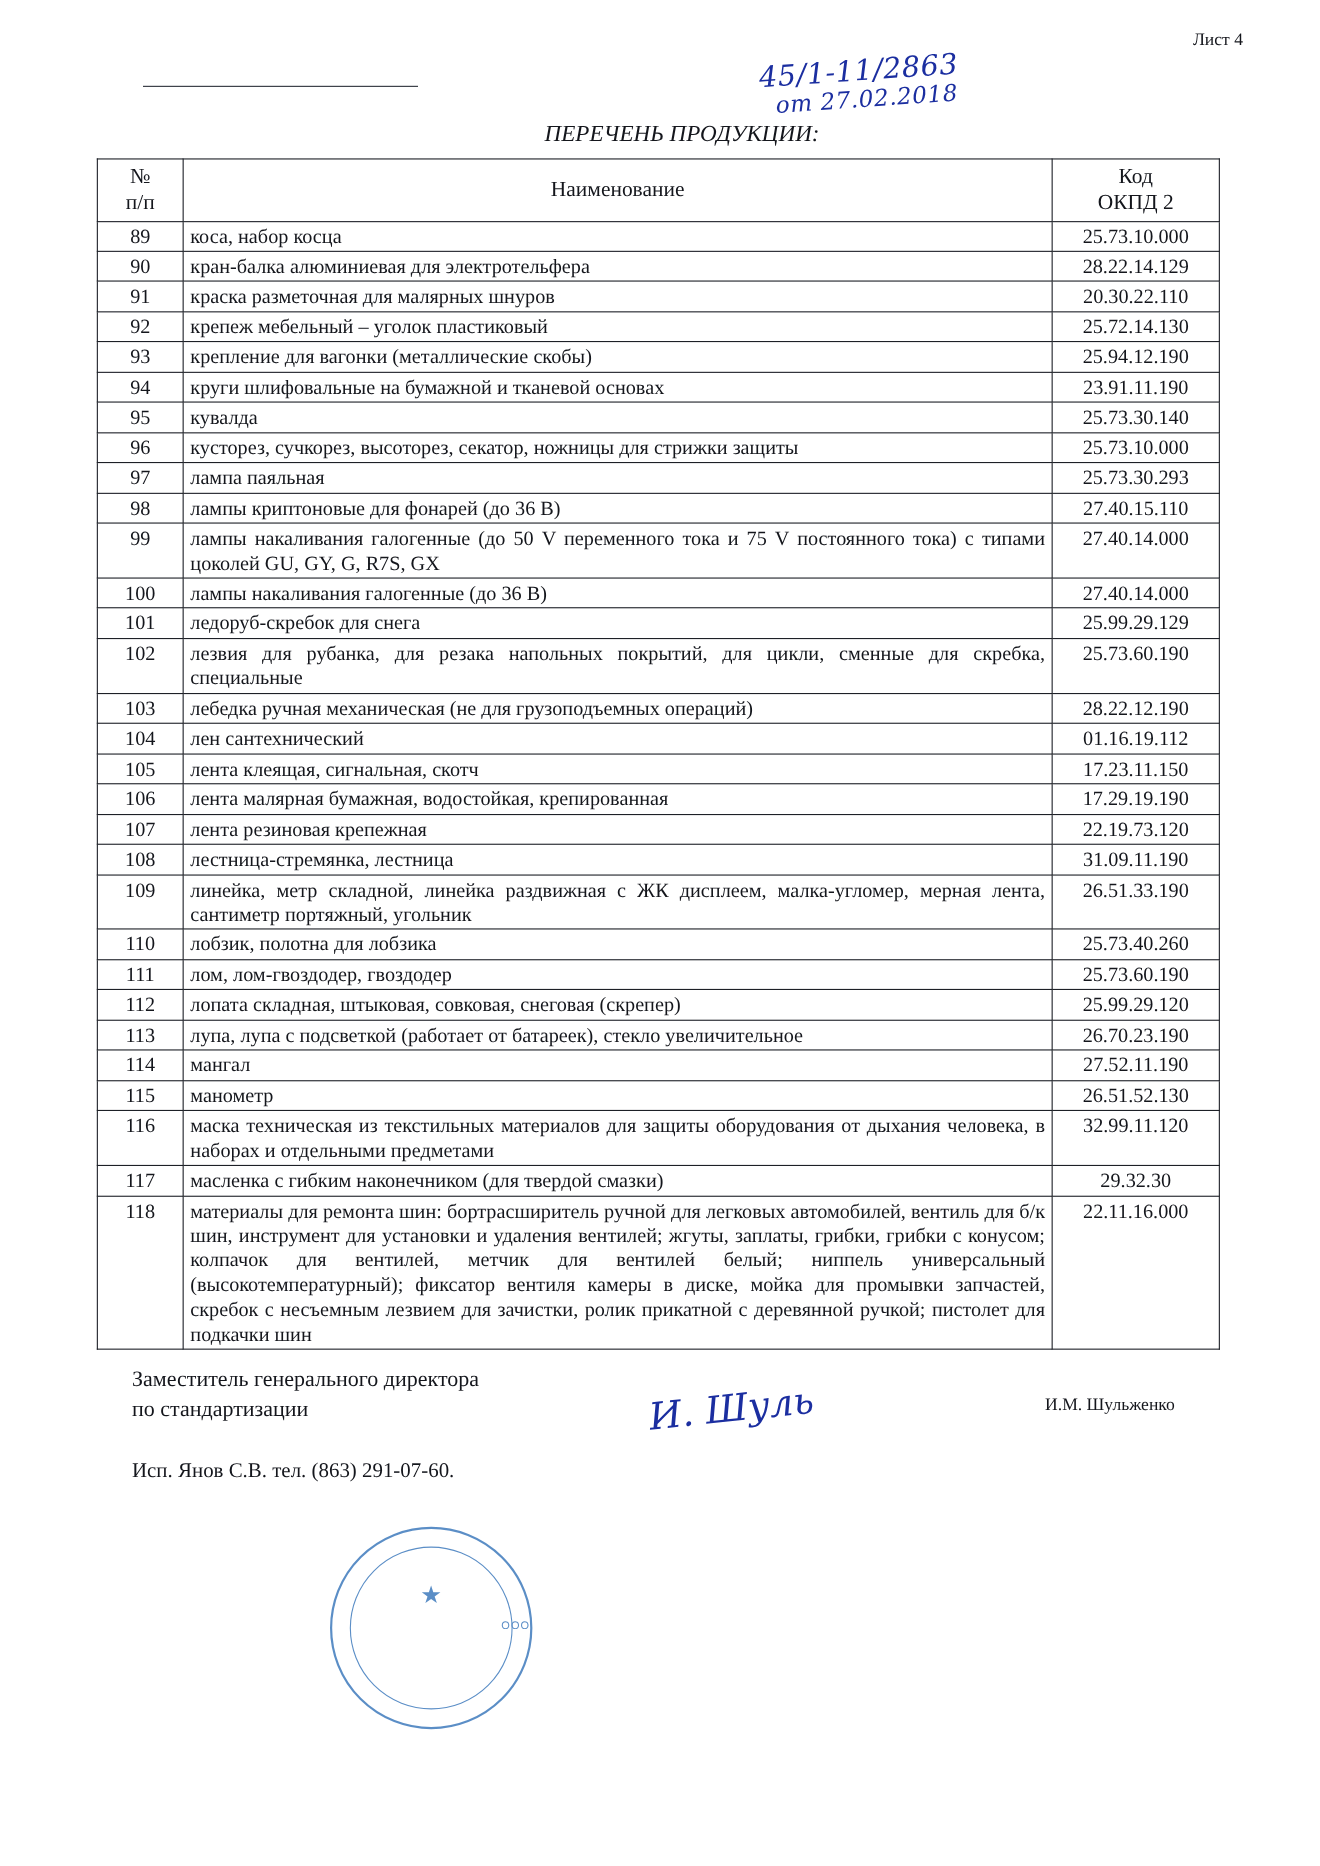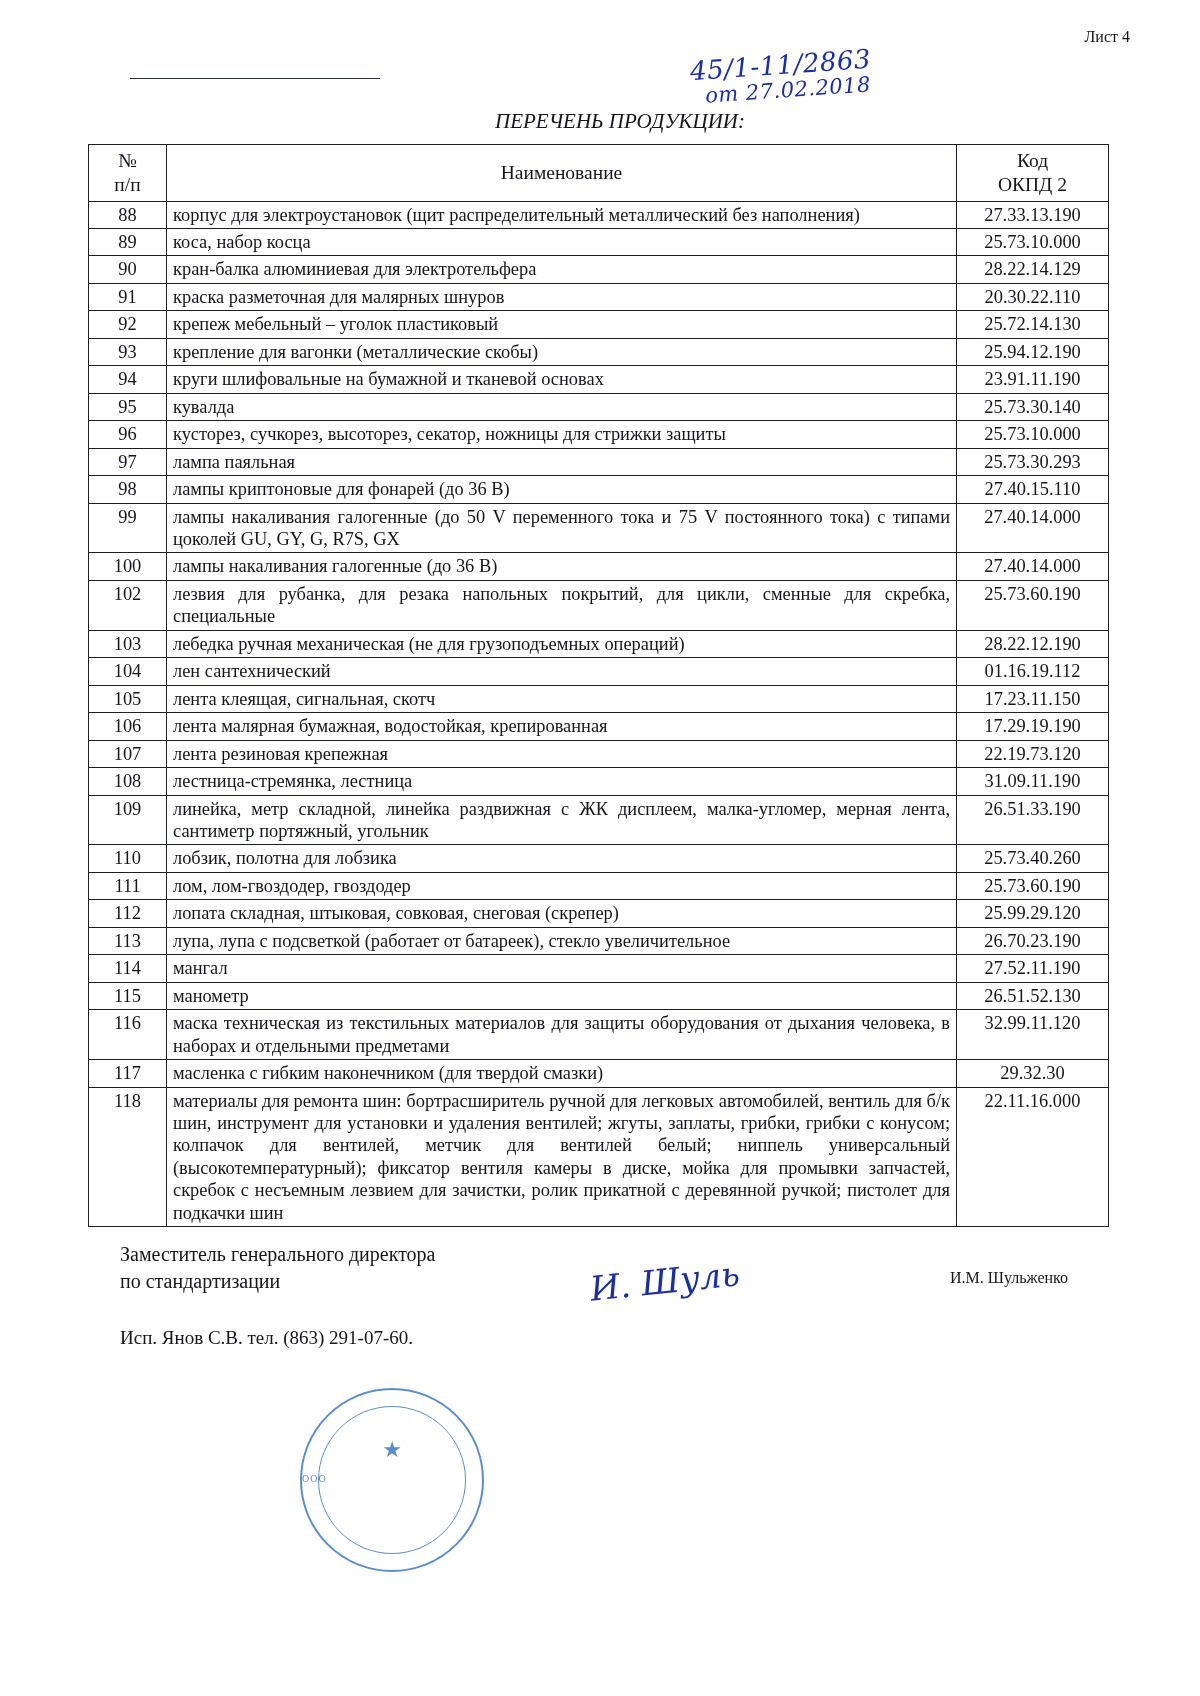--- a/index.html
+++ b/index.html
@@ -153,27 +153,27 @@
     position: absolute;
     left: 16px;
     top: 16px;
     right: 16px;
     bottom: 16px;
     border: 1.6px solid #2e6fb7;
     border-radius: 50%;
   }
   .stamp-text {
     position: absolute;
-    left: 0; right: 12px;
+    left: 0; right: 0;
     top: 46%;
-    text-align: left;
+    text-align: right;
     font-size: 10px;
     color: #2e6fb7;
     letter-spacing: 1px;
-    font-family: Liberation Serif, serif;
+    font-family: Liberation Sans, sans-serif;
   }
   .stamp-star {
     position: absolute;
     left: 50%;
     top: 26%;
     transform: translateX(-50%);
     color: #2e6fb7;
     font-size: 22px;
   }
 </style>
@@ -206,25 +206,20 @@
         </th>
         <th>Наименование</th>
         <th>
           <span class="th-sub">Код</span>
           <span class="th-sub">ОКПД 2</span>
         </th>
       </tr>
     </thead>
     <tbody id="rows-body">
         <tr>
-          <td class="num">88</td>
-          <td class="name">корпус для электроустановок (щит распределительный металлический без наполнения)</td>
-          <td class="code">27.33.13.190</td>
-        </tr>
-        <tr>
           <td class="num">89</td>
           <td class="name">коса, набор косца</td>
           <td class="code">25.73.10.000</td>
         </tr>
         <tr>
           <td class="num">90</td>
           <td class="name">кран-балка алюминиевая для электротельфера</td>
           <td class="code">28.22.14.129</td>
         </tr>
         <tr>
@@ -269,20 +264,25 @@
         </tr>
         <tr>
           <td class="num">99</td>
           <td class="name">лампы накаливания галогенные (до 50 V переменного тока и 75 V постоянного тока) с типами цоколей GU, GY, G, R7S, GX</td>
           <td class="code">27.40.14.000</td>
         </tr>
         <tr>
           <td class="num">100</td>
           <td class="name">лампы накаливания галогенные (до 36 В)</td>
           <td class="code">27.40.14.000</td>
+        </tr>
+        <tr>
+          <td class="num">101</td>
+          <td class="name">ледоруб-скребок для снега</td>
+          <td class="code">25.99.29.129</td>
         </tr>
         <tr>
           <td class="num">102</td>
           <td class="name">лезвия для рубанка, для резака напольных покрытий, для цикли, сменные для скребка, специальные</td>
           <td class="code">25.73.60.190</td>
         </tr>
         <tr>
           <td class="num">103</td>
           <td class="name">лебедка ручная механическая (не для грузоподъемных операций)</td>
           <td class="code">28.22.12.190</td>

